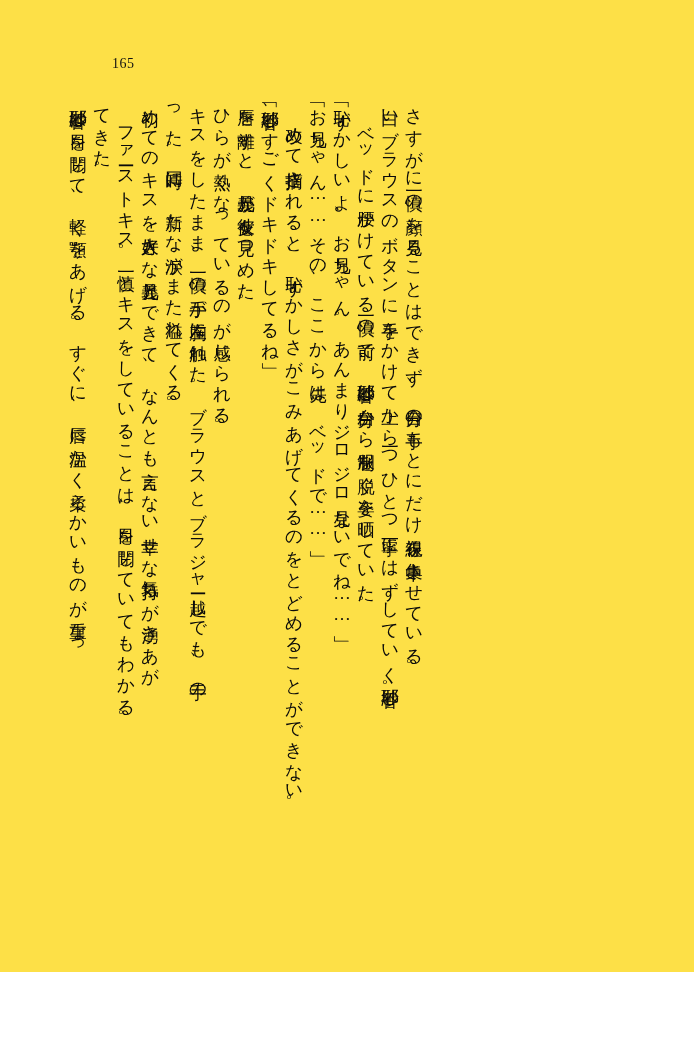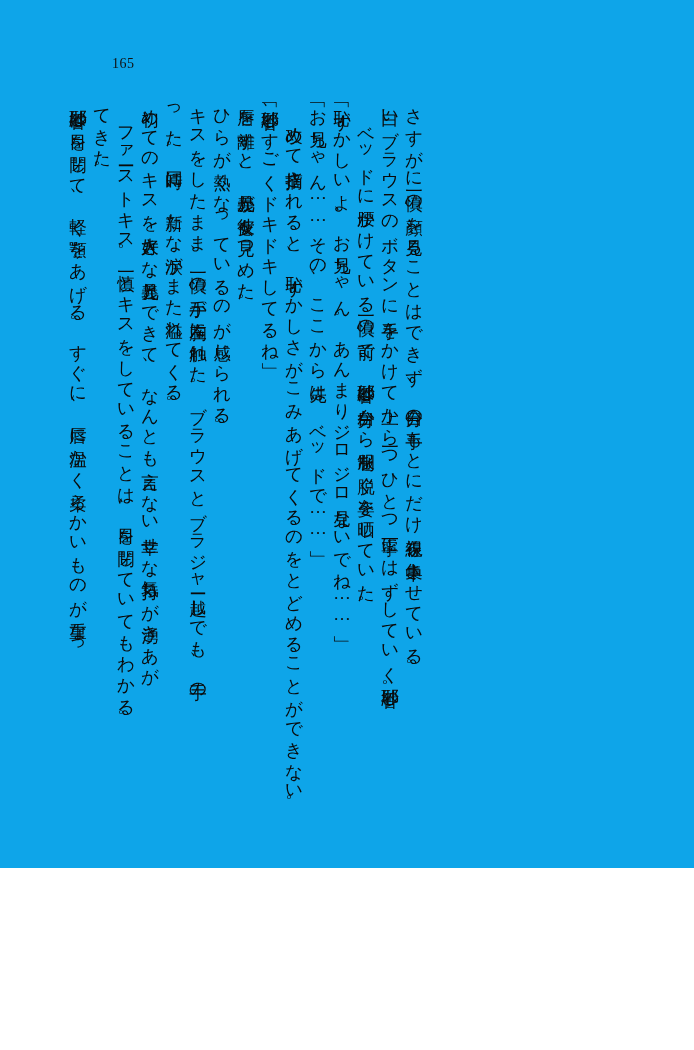--- a/index.html
+++ b/index.html
@@ -3,22 +3,22 @@
 <meta charset="utf-8">
 <style>
   html, body {
     margin: 0;
     padding: 0;
     background: #ffffff;
   }
   .page {
     position: relative;
     width: 694px;
-    height: 868px;
-    background: #0ea5e9;
+    height: 972px;
+    background: #fde047;
     overflow: hidden;
     font-family: "Liberation Serif", "DejaVu Serif", serif;
     color: #000000;
   }
   .page-number {
     position: absolute;
     top: 56px;
     left: 112px;
     font-size: 14px;
     font-family: "Liberation Serif", "DejaVu Serif", serif;

